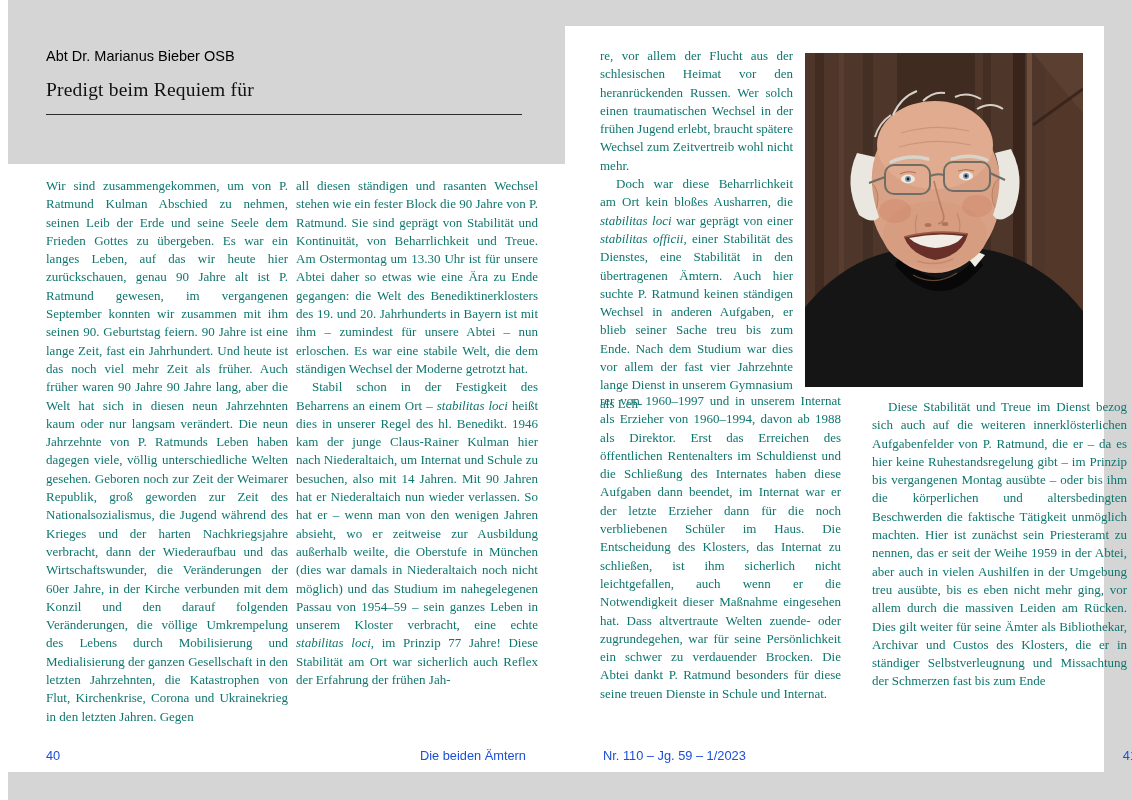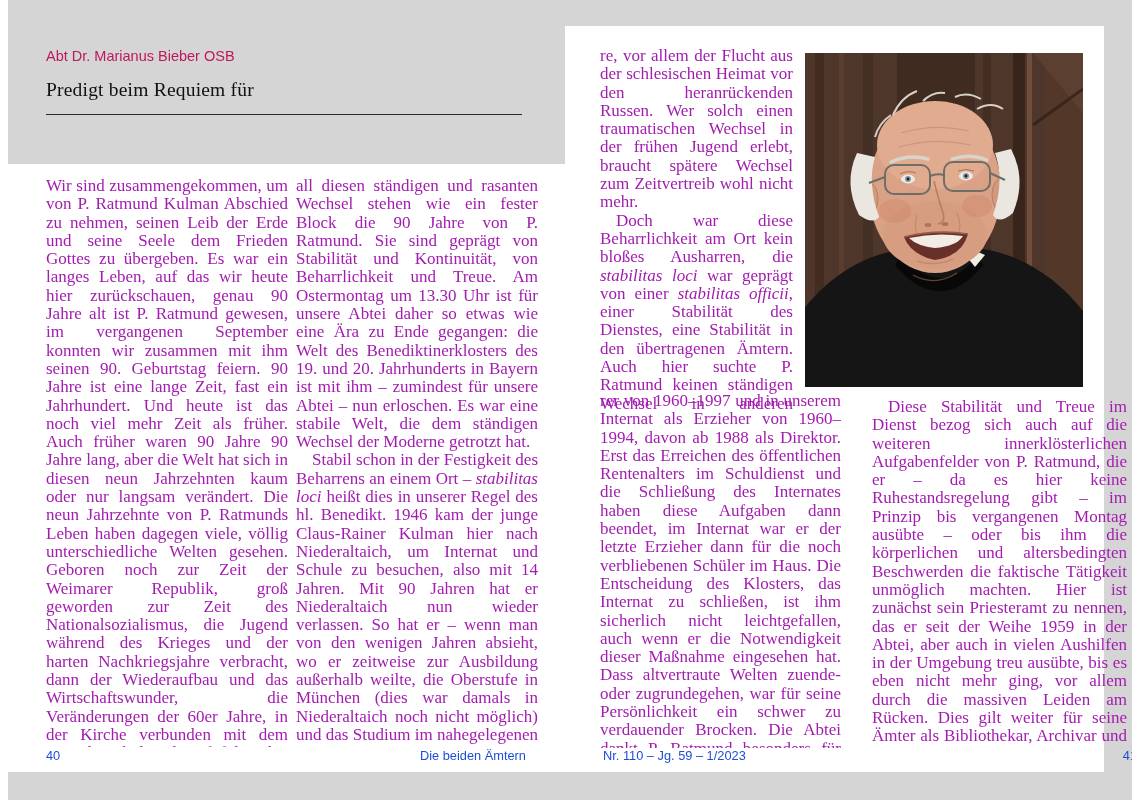--- a/index.html
+++ b/index.html
@@ -13,33 +13,33 @@
   .band-top{left:8px;top:0;width:1124px;height:26px;background:#d5d5d5;}
   .band-right{left:1104px;top:0;width:28px;height:800px;background:#d5d5d5;}
   .band-bottom{left:8px;top:772px;width:1124px;height:28px;background:#d5d5d5;}
   
   .header-block{
     left:8px;top:26px;width:557px;height:138px;background:#d5d5d5;
     box-sizing:border-box;padding:22px 0 0 38px;
   }
   .author{
     font-family:"Liberation Sans", sans-serif;
-    font-size:14.5px;color:#be185d;margin:0 0 13px 0;
+    font-size:14.5px;color:#000000;margin:0 0 13px 0;
   }
   .title{
     font-size:19.5px;font-weight:normal;line-height:26px;color:#101010;
     margin:0;letter-spacing:0.2px;
   }
   .title-rule{
     margin-top:11px;width:476px;height:0;border-top:1.4px solid #2b2b2b;
   }
   
   .col{
     text-align:justify;
-    font-size:17px;line-height:18.3px;color:#a21caf;
+    font-size:13px;line-height:18.3px;color:#0f766e;
     overflow:hidden;
     hyphens:auto;-webkit-hyphens:auto;
   }
   .col p{margin:0;}
   .col p.indent{text-indent:16px;}
   #left-col1{left:46px;top:177px;width:242px;height:570px;}
   #left-col2{left:296px;top:177px;width:242px;height:570px;}
   #right-colA{left:600px;top:47px;width:193px;height:362px;}
   #right-colB{left:600px;top:392px;width:241px;height:356px;}
   #right-colC{left:872px;top:398px;width:255px;height:350px;}

